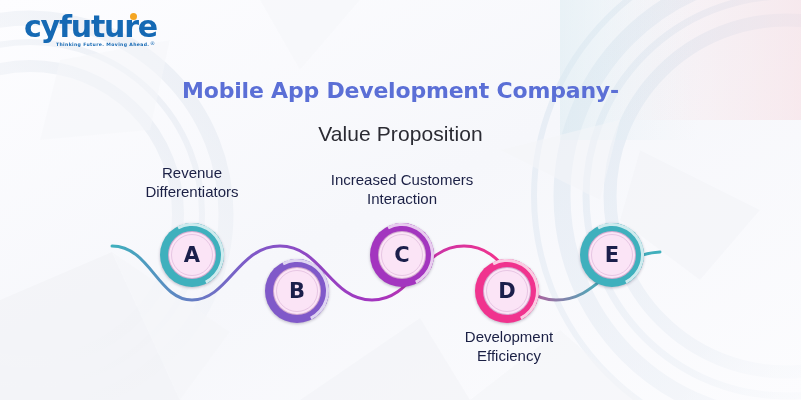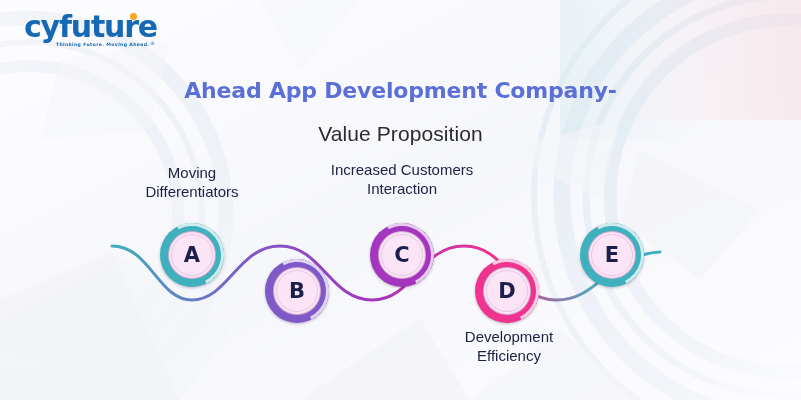--- a/index.html
+++ b/index.html
@@ -204,21 +204,21 @@
   </svg>
 
   <div id="logo">
     <span id="logo-word" style="color: rgb(21, 105, 180);">cyfuture</span>
     <span id="logo-dot" style="background: rgb(245, 166, 35);"></span>
     <span id="logo-tag" style="color: rgb(21, 105, 180);">Thinking Future. Moving Ahead.</span>
     <span id="logo-reg" style="color: rgb(21, 105, 180);">®</span>
   </div>
 
   <div id="title-wrap">
-    <span id="title-line1" style="color: rgb(91, 111, 214);">Ahead App Development Company-</span>
+    <span id="title-line1" style="color: rgb(91, 111, 214);">Mobile App Development Company-</span>
     <span id="title-line2" style="color: rgb(43, 43, 51);">Value Proposition</span>
   </div>
 
   <svg id="wave-svg" viewBox="0 0 801 400">
     <defs>
       <linearGradient id="waveGrad" x1="0" y1="0" x2="1" y2="0">
         <stop class="wstop" offset="0%" stop-color="#3fb0bd"></stop>
         <stop class="wstop" offset="25%" stop-color="#7f5ac8"></stop>
         <stop class="wstop" offset="48%" stop-color="#a335bf"></stop>
         <stop class="wstop" offset="70%" stop-color="#f0338e"></stop>
@@ -228,25 +228,25 @@
     </defs>
     <path id="wave-path" d="M 112 246
              C 150 246, 158 300, 192 300
              C 228 300, 238 246, 280 246
              C 322 246, 330 300, 372 300
              C 414 300, 420 246, 464 246
              C 508 246, 512 300, 556 300
              C 600 300, 608 255, 660 252" fill="none" stroke="url(#waveGrad)" stroke-width="3" stroke-linecap="round"></path>
   </svg>
 
-  <div class="node-label" style="left: 108px; top: 163px; width: 168px; color: rgb(27, 32, 69);">Moving
+  <div class="node-label" style="left: 108px; top: 163px; width: 168px; color: rgb(27, 32, 69);">Revenue
 Differentiators</div>
 
 
-  <div class="node-label" style="left: 298px; top: 160px; width: 208px; color: rgb(27, 32, 69);">Increased Customers
+  <div class="node-label" style="left: 298px; top: 170px; width: 208px; color: rgb(27, 32, 69);">Increased Customers
 Interaction</div>
 
   <div class="node-label" style="left: 420px; top: 327px; width: 178px; color: rgb(27, 32, 69);">Development
 Efficiency</div>
 
 
   <div class="node" id="node-a" style="left:160px; top:223px;">
     <span class="ring-outer" style="background: rgb(63, 176, 189); box-shadow: rgba(40, 20, 60, 0.28) 0px 1px 3px;"></span>
     <span class="ring-gloss"></span>
     <span class="ring-inner" style="background: rgb(251, 228, 246);"></span>

